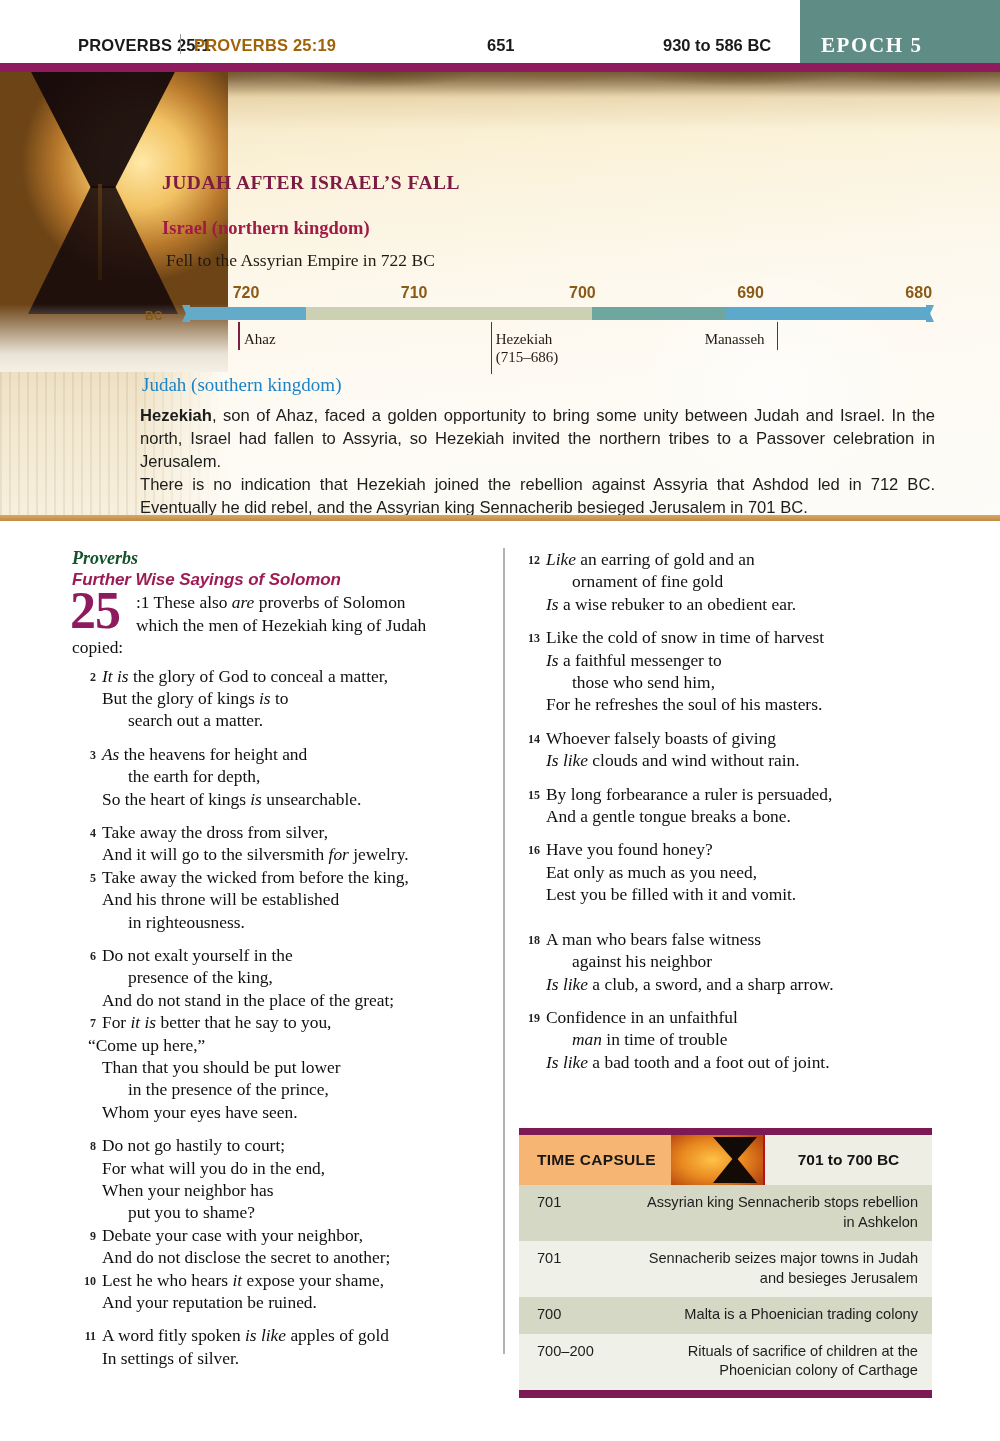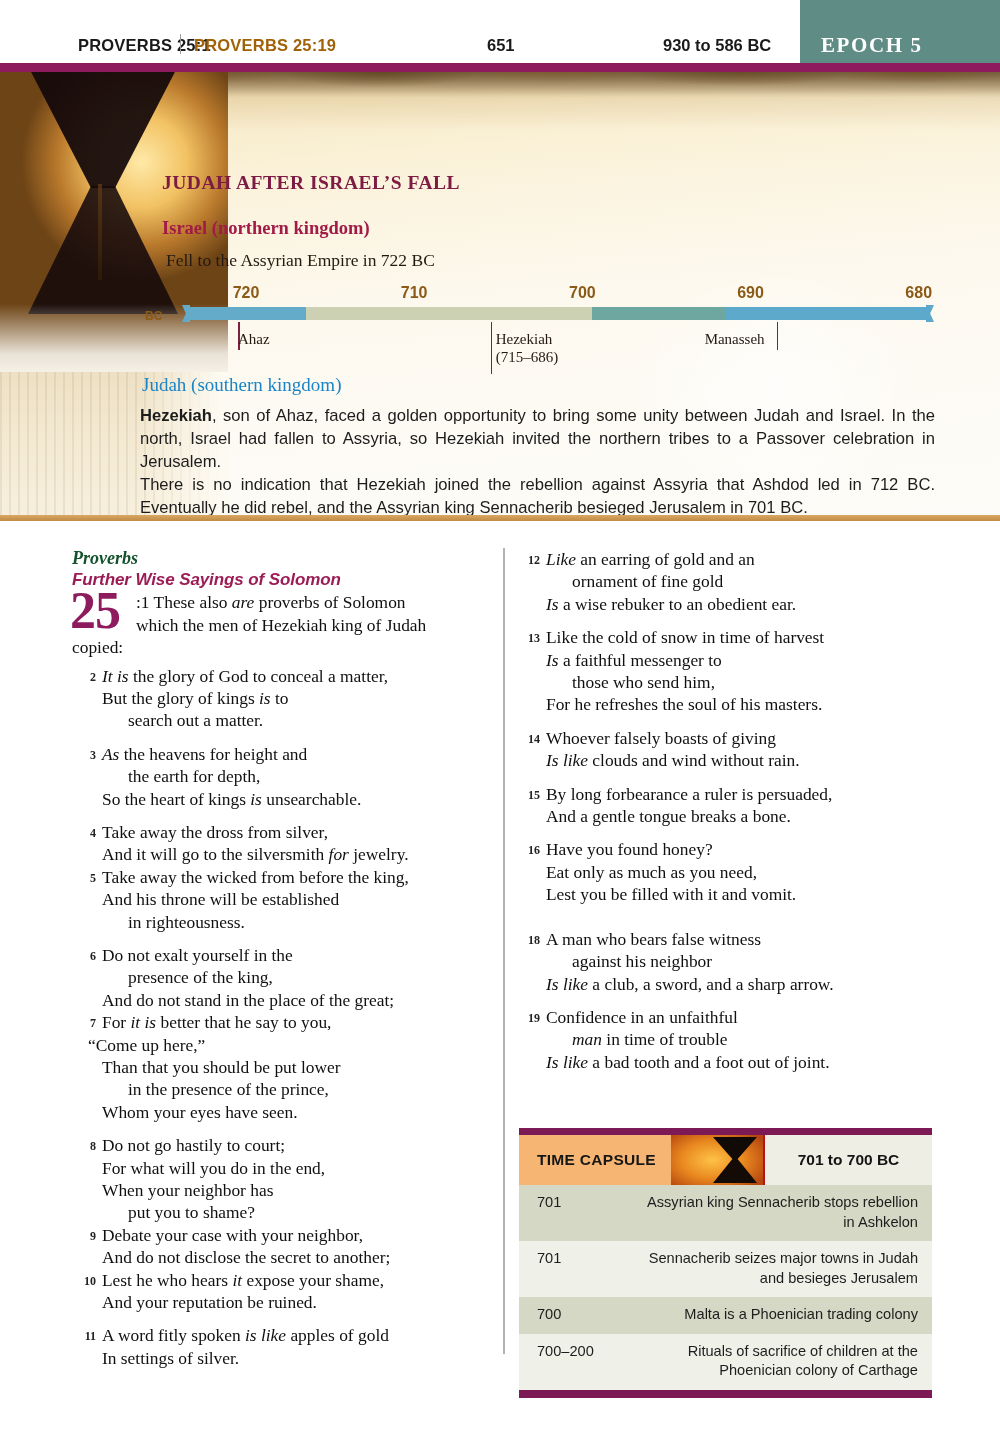--- a/index.html
+++ b/index.html
@@ -337,21 +337,21 @@
           <div class="tl-seg" style="left: 0px; width: 117.727px; background: rgb(100, 170, 201);"></div>
           <div class="tl-seg" style="left: 117.727px; width: 285.909px; background: rgb(204, 209, 180);"></div>
           <div class="tl-seg" style="left: 403.636px; width: 134.545px; background: rgb(110, 167, 159);"></div>
           <div class="tl-seg" style="left: 538.182px; width: 201.818px; background: rgb(92, 169, 203);"></div>
         </div>
     </div>
     <div class="tl-cap-l"></div>
     <div class="tl-cap-r"></div>
     <div id="tl-marks">
         <div class="tl-mark" style="left: 238.455px; top: 250px; height: 28px;"></div>
-        <div class="tl-name" style="top: 259px; left: 238px; text-align: right;">Ahaz</div>
+        <div class="tl-name" style="top: 259px; left: 244px; text-align: right;">Ahaz</div>
         <div class="tl-mark" style="left: 490.727px; top: 250px; height: 52px;"></div>
         <div class="tl-name" style="top: 259px; left: 495.727px;">Hezekiah</div>
         <div class="tl-name" style="left: 495.727px; top: 277px;">(715–686)</div>
         <div class="tl-mark" style="left: 776.636px; top: 250px; height: 28px;"></div>
         <div class="tl-name" style="top: 259px; left: 704.636px;">Manasseh</div>
       </div>
   </div>
 
   <div class="judah-head">Judah (southern kingdom)</div>
   <div id="judah-paras">

